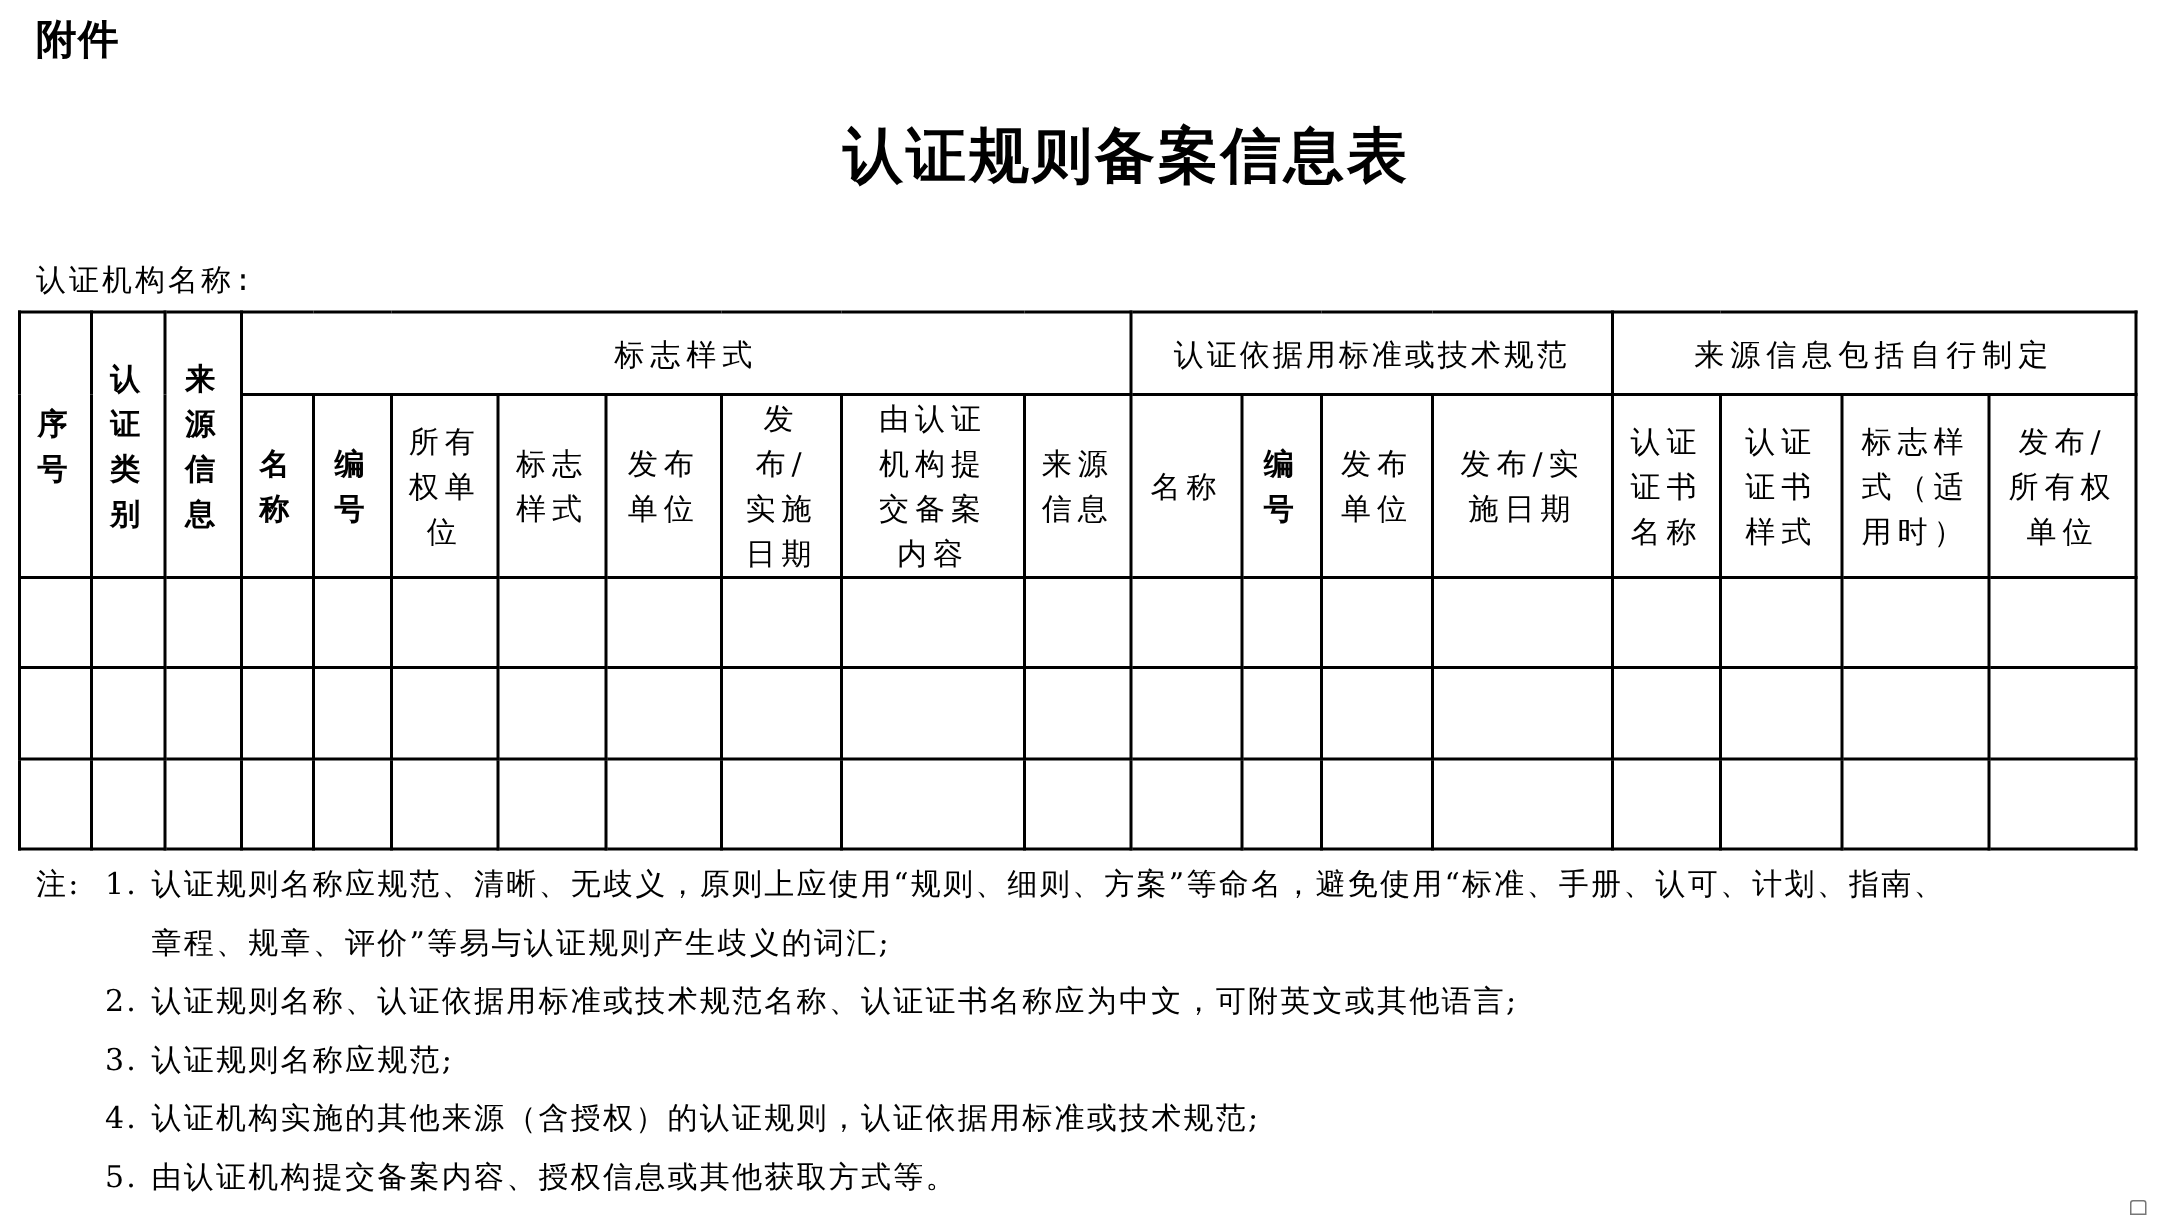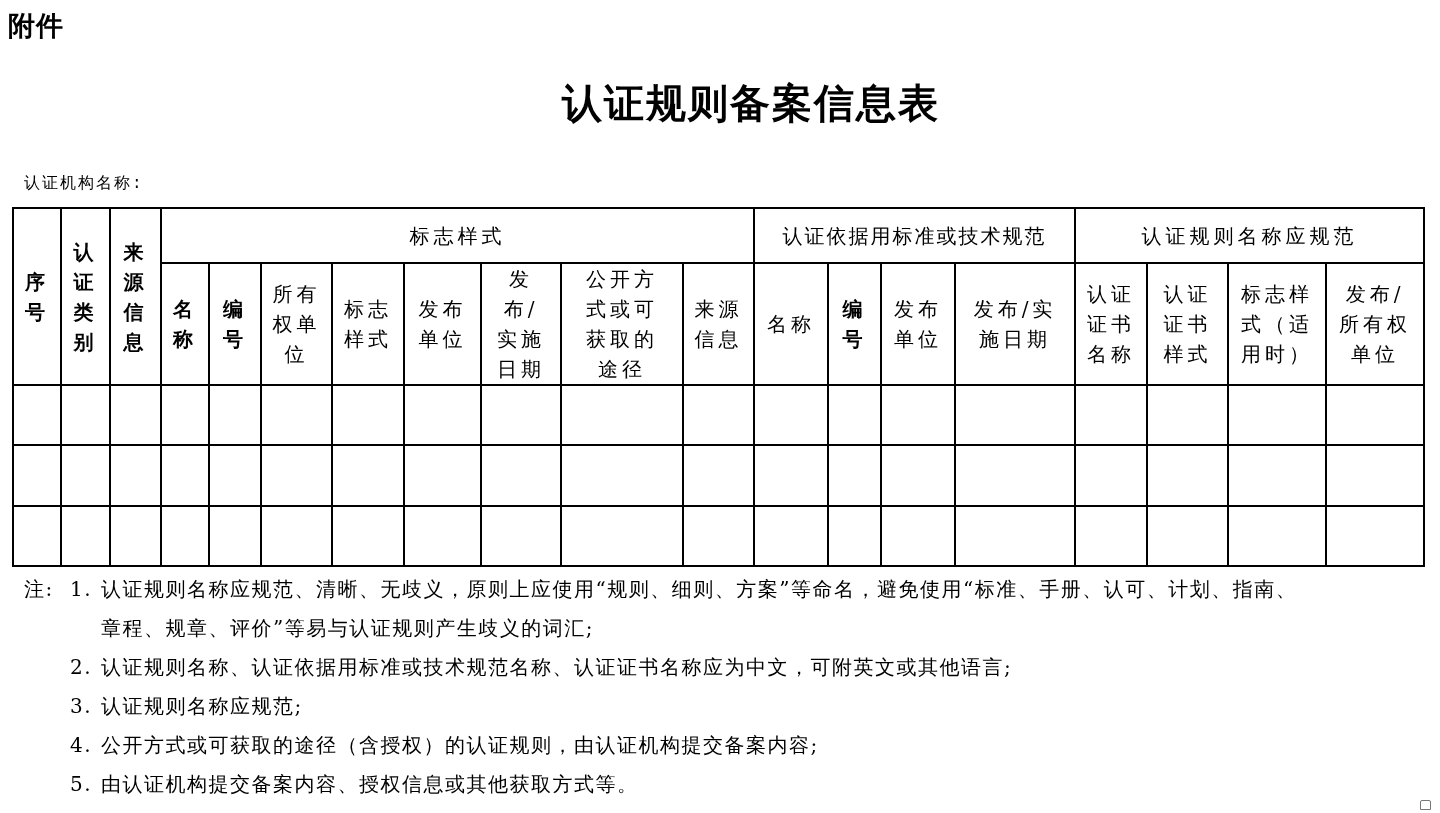--- a/index.html
+++ b/index.html
@@ -1,22 +1,22 @@
 <!DOCTYPE html>
 <html><head>
 <meta charset="utf-8">
 <style>
   html, body { margin:0; padding:0; background:#ffffff; }
   body { width:1440px; height:813px; position:relative; overflow:hidden; color:#000;
          font-family: "DejaVu Serif", "Liberation Serif", serif; }
-  .attach { position:absolute; left:8px; top:8px; font-family:Liberation Sans, sans-serif;
+  .attach { position:absolute; left:24px; top:8px; font-family:Liberation Sans, sans-serif;
             font-size:27px; font-weight:bold; letter-spacing:1px; }
   .title { position:absolute; left:0; width:1440px; top:76px; text-align:center;
            font-size:40px; font-weight:bold; letter-spacing:2px;margin-left:31px; }
-  .org { position:absolute; left:24px; top:173px; font-size:16px; letter-spacing:2px;font-family:Liberation Mono, monospace; }
+  .org { position:absolute; left:24px; top:173px; font-size:20px; letter-spacing:2px;font-family:Liberation Mono, monospace; }
   table.grid { position:absolute; left:12px; top:207px; border-collapse:collapse; table-layout:fixed; }
   table.grid td { border:2px solid #000; padding:0; text-align:center; vertical-align:middle;
                   font-size:20px; line-height:30px; letter-spacing:4px; }
   .vt { display:inline-block; width:1.2em; word-break:break-all; line-height:30px;font-weight:bold; }
   .notes { position:absolute; left:24px; top:574px; font-size:20px; letter-spacing:1.5px; line-height:30px; }
   .notes .row { position:relative; height:30px; margin-bottom:9px; white-space:nowrap; }
   .notes .lead { position:absolute; left:0; }
   .notes .num { position:absolute; left:46px; }
   .notes .txt { position:absolute; left:77px; }
   .corner { position:absolute; left:1420px; top:800px; width:9px; height:8px; border:1px solid #777; border-radius:2px 2px 0 0; }
@@ -50,30 +50,30 @@
       <col style="width:98px">
       <col style="width:98px">
   </colgroup>
   <tbody>
       <tr style="height:55px">
     <td rowspan="2"><span class="vt">序号</span></td>
     <td rowspan="2"><span class="vt">认证类别</span></td>
     <td rowspan="2"><span class="vt">来源信息</span></td>
     <td colspan="8">标志样式</td>
     <td colspan="4" style="letter-spacing:2px">认证依据用标准或技术规范</td>
-    <td colspan="4">认证规则名称应规范</td>
+    <td colspan="4">来源信息包括自行制定</td>
   </tr>
   <tr style="height:120px">
     <td><span class="vt">名称</span></td>
     <td><span class="vt">编号</span></td>
     <td><span style="display:inline-block;width:2.6em">所有权单位</span></td>
     <td><span style="display:inline-block;width:2.6em">标志样式</span></td>
     <td><span style="display:inline-block;width:2.6em">发布单位</span></td>
     <td><span style="display:inline-block;width:2.7em;word-break:break-all">发布/实施日期</span></td>
-    <td><span style="display:inline-block;width:4.4em">公开方式或可获取的途径</span></td>
+    <td><span style="display:inline-block;width:4.4em">由认证机构提交备案内容</span></td>
     <td><span style="display:inline-block;width:2.6em">来源信息</span></td>
     <td>名称</td>
     <td><span class="vt">编号</span></td>
     <td><span style="display:inline-block;width:2.6em">发布单位</span></td>
     <td><span style="display:inline-block;width:4.2em;word-break:break-all">发布/实施日期</span></td>
     <td><span style="display:inline-block;width:2.6em">认证证书名称</span></td>
     <td><span style="display:inline-block;width:2.6em">认证证书样式</span></td>
     <td><span style="display:inline-block;width:3.6em;word-break:break-all;text-align:center">标志样式（适用时）</span></td>
     <td><span style="display:inline-block;width:3.6em;word-break:break-all">发布/所有权单位</span></td>
   </tr>
@@ -155,21 +155,21 @@
   <div class="row">
     <span class="num">2.</span>
     <span class="txt">认证规则名称、认证依据用标准或技术规范名称、认证证书名称应为中文，可附英文或其他语言;</span>
   </div>
   <div class="row">
     <span class="num">3.</span>
     <span class="txt">认证规则名称应规范;</span>
   </div>
   <div class="row">
     <span class="num">4.</span>
-    <span class="txt">公开方式或可获取的途径（含授权）的认证规则，由认证机构提交备案内容;</span>
+    <span class="txt">认证机构实施的其他来源（含授权）的认证规则，认证依据用标准或技术规范;</span>
   </div>
   <div class="row">
     <span class="num">5.</span>
     <span class="txt">由认证机构提交备案内容、授权信息或其他获取方式等。</span>
   </div>
 </div>
 
 <div class="corner"></div>
 
 </body></html>

